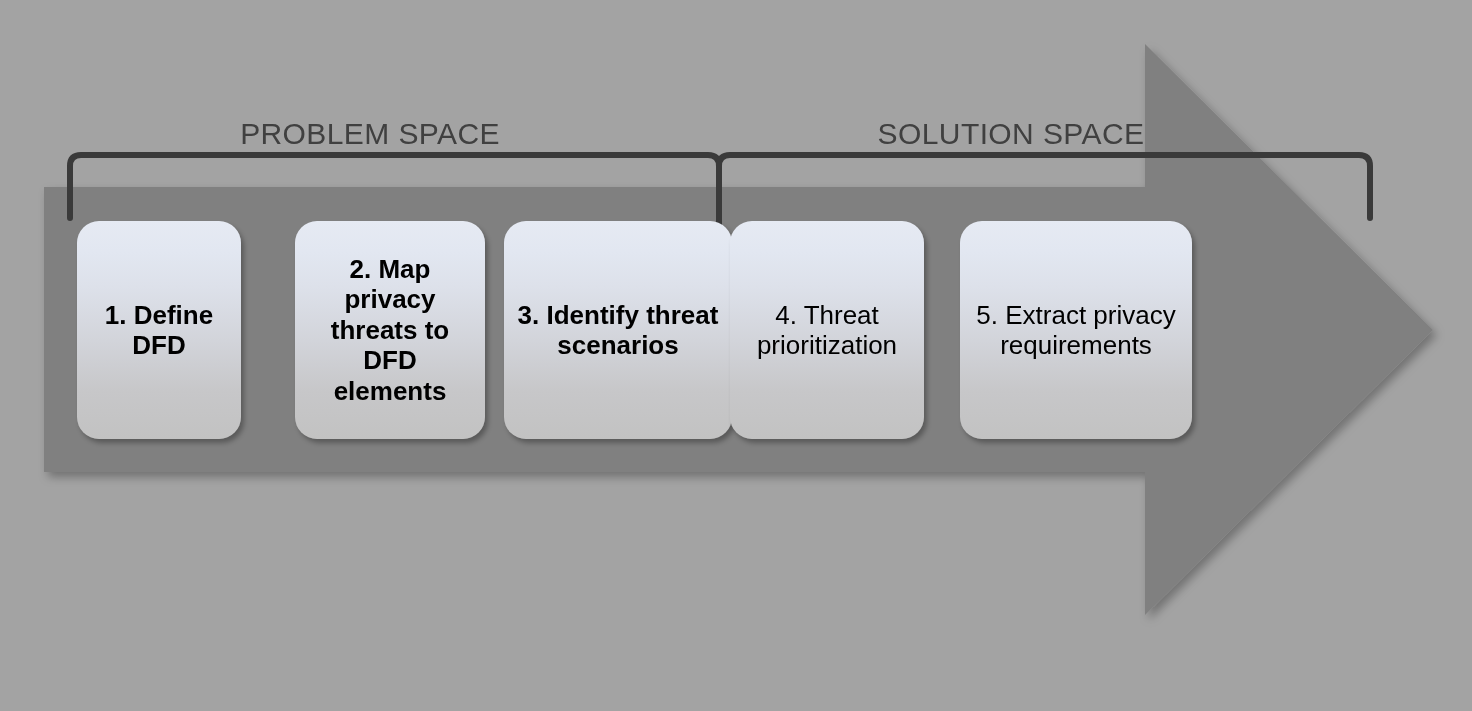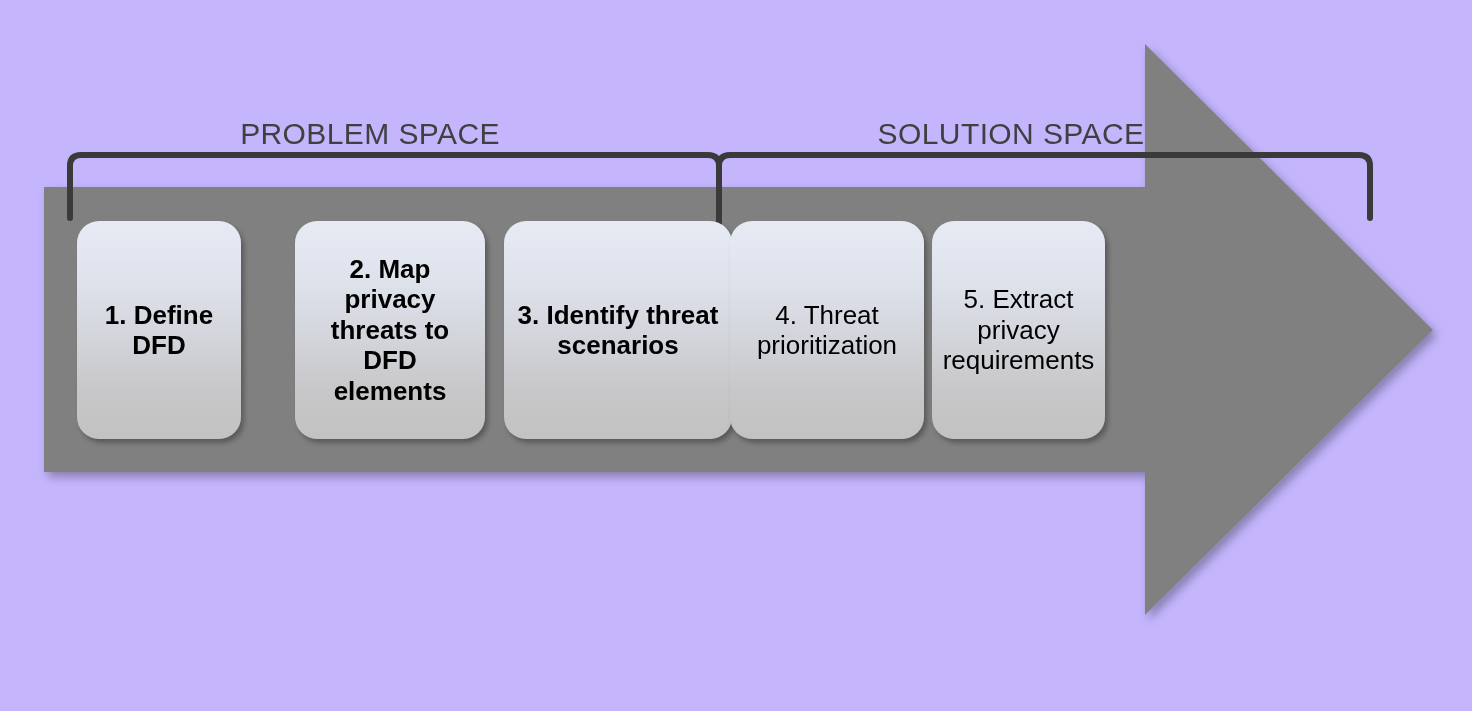--- a/index.html
+++ b/index.html
@@ -7,21 +7,21 @@
     padding: 0;
     background: #ffffff;
   }
   body {
     font-family: "Liberation Sans", sans-serif;
   }
   #canvas {
     position: relative;
     width: 1472px;
     height: 711px;
-    background: #c4b5fd;
+    background: #a3a3a3;
     overflow: hidden;
   }
 
   
   .arrow-svg {
     position: absolute;
     left: 0;
     top: 0;
     width: 1472px;
     height: 711px;
@@ -115,18 +115,18 @@
   </div>
 
   <div class="step-box" style="left:504px; width:228px;">
     <span class="step-text bold">3. Identify threat scenarios</span>
   </div>
 
   <div class="step-box" style="left:730px; width:194px;">
     <span class="step-text regular">4. Threat prioritization</span>
   </div>
 
-  <div class="step-box" style="left:932px; width:173px;">
+  <div class="step-box" style="left:960px; width:232px;">
     <span class="step-text regular">5. Extract privacy requirements</span>
   </div>
 
 
 </div>
 
 </body></html>

